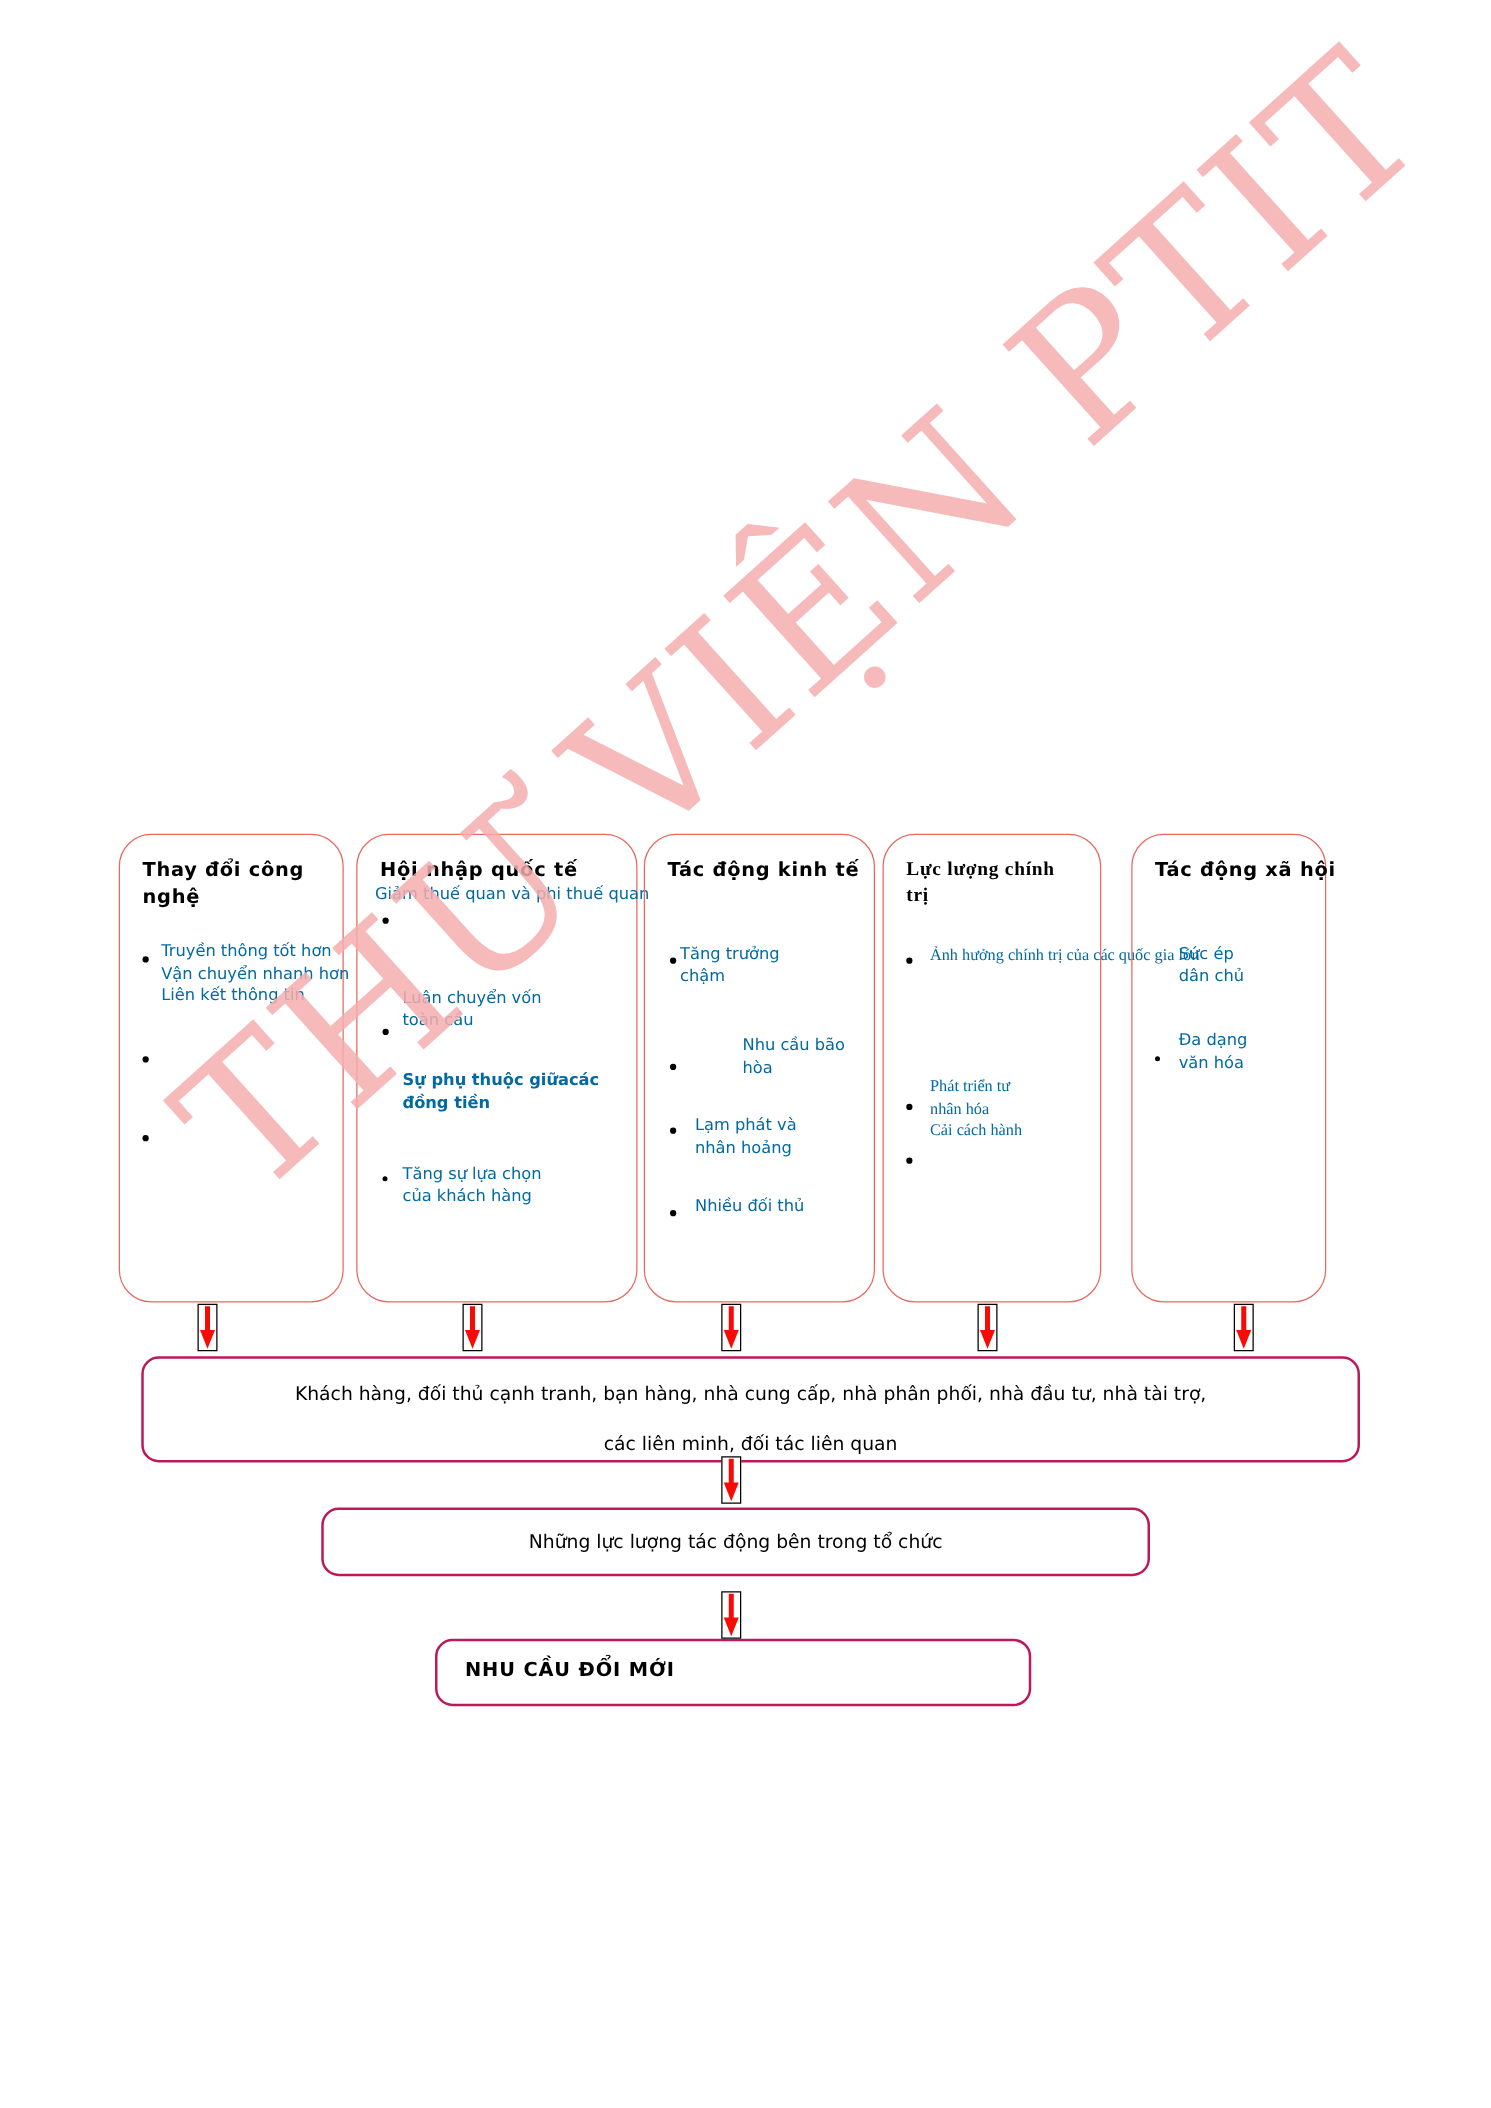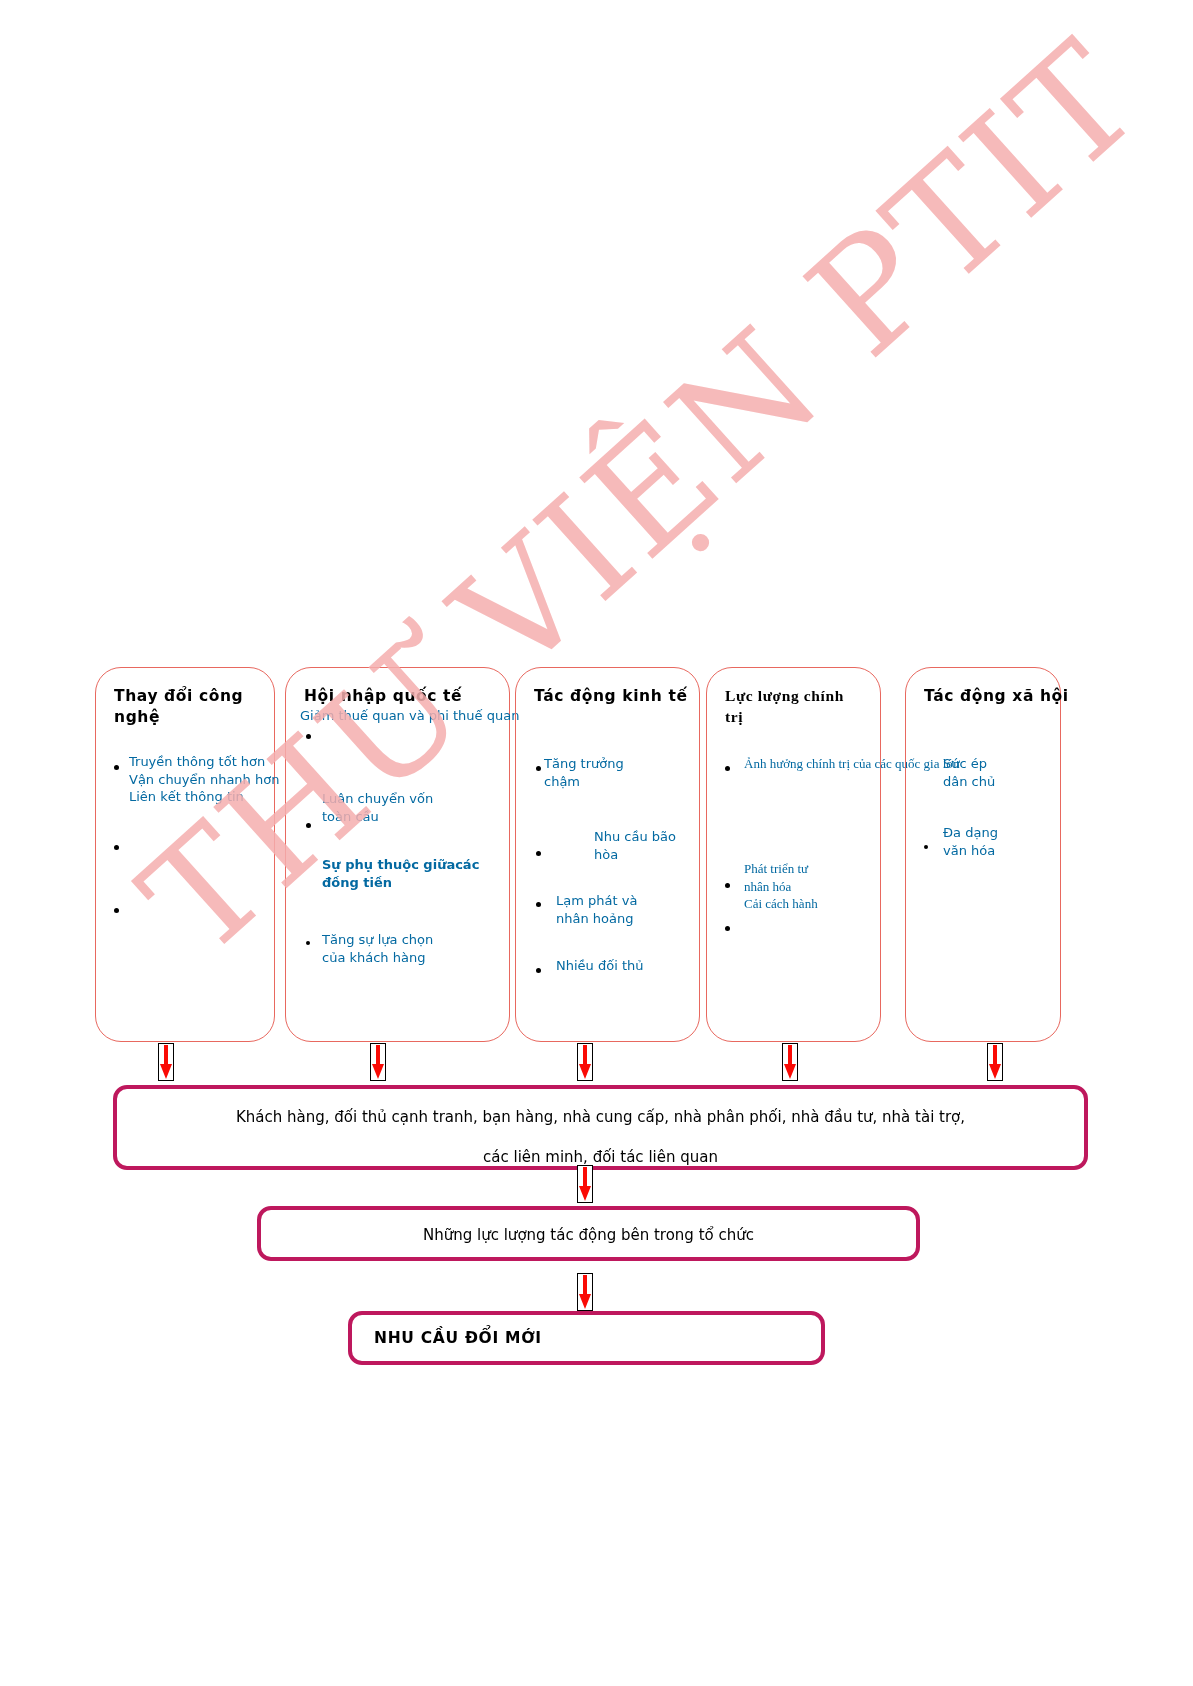--- a/index.html
+++ b/index.html
@@ -92,21 +92,21 @@
     top:20px;
     width:0;height:0;
     border-left:6px solid transparent;
     border-right:6px solid transparent;
     border-top:15px solid #fa0a05;
   }
 
   
   .wbox{
     position:absolute;
-    border:4px solid #be185d;
+    border:2px solid #be185d;
     border-radius:14px;
     box-sizing:border-box;
     z-index:2;
     background:transparent;
     padding-left:31px;
   }
   .wbox .wtext{
     position:absolute;
     left:0;right:0;
     text-align:center;

